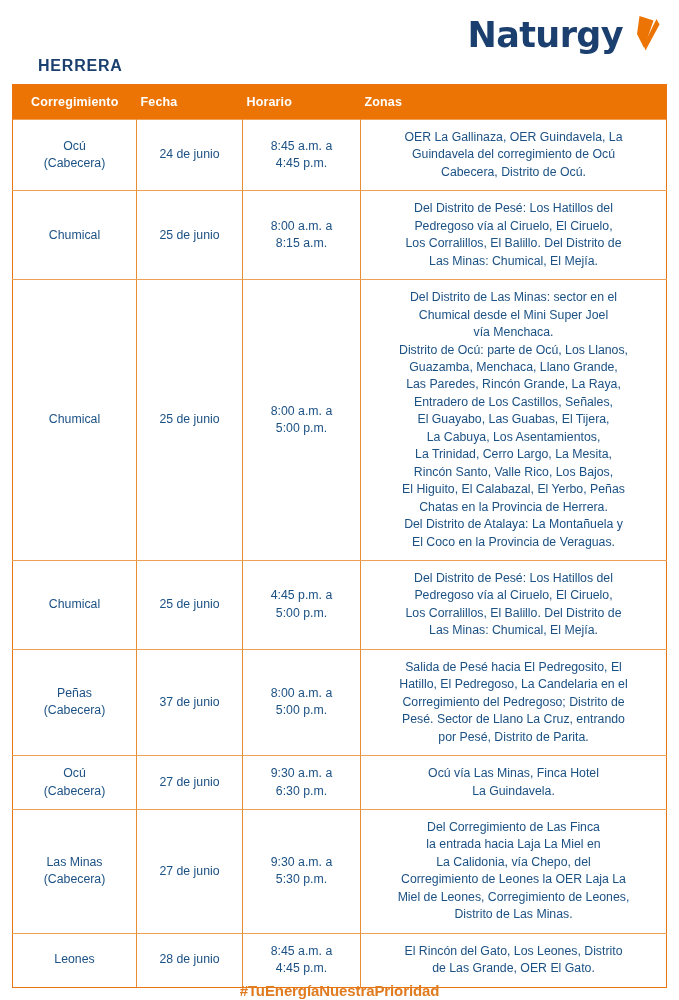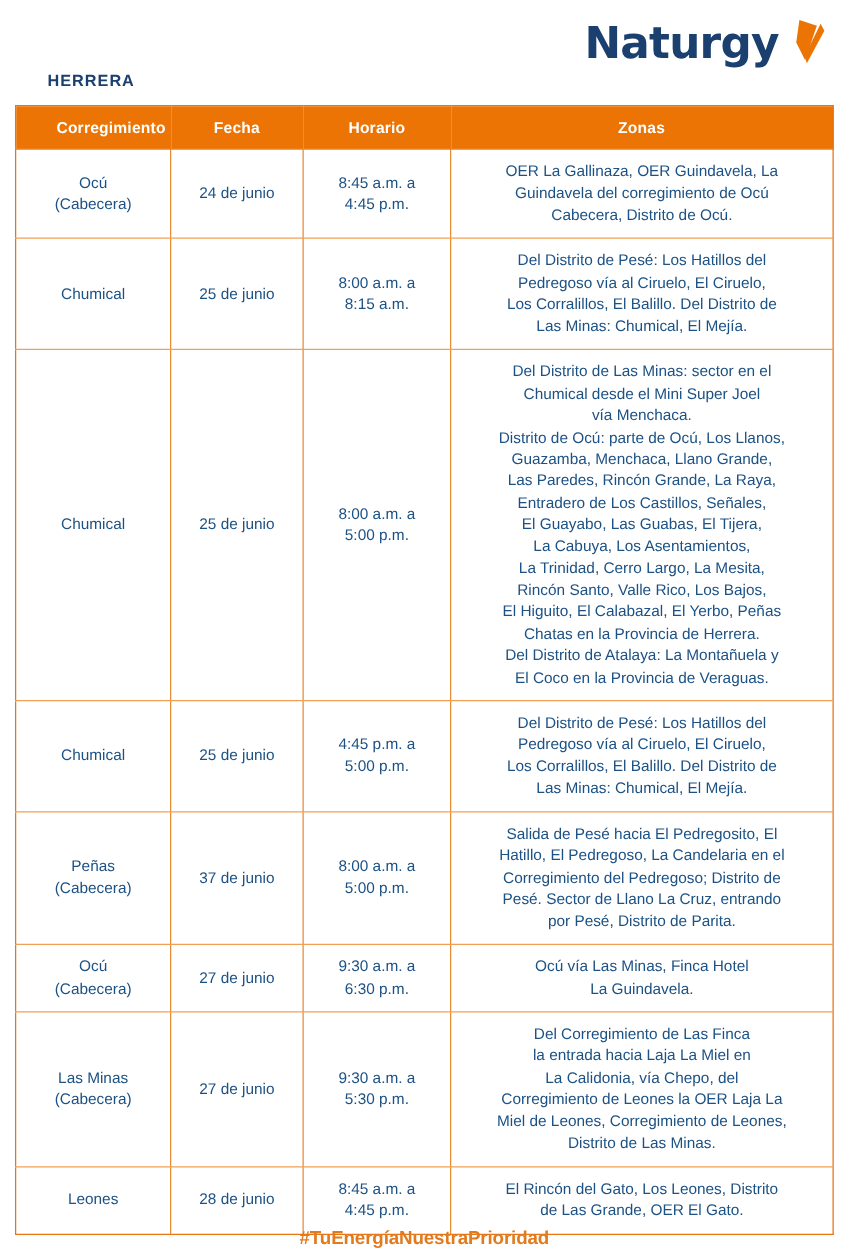--- a/index.html
+++ b/index.html
@@ -51,21 +51,21 @@
     margin-top: -4px;
     width: 36px;
     height: 40px;
     display: block;
   }
 
   .region-title {
     position: absolute;
     left: 38px;
     top: 57px;
-    font-size: 13px;
+    font-size: 16px;
     font-weight: bold;
     letter-spacing: 0.8px;
     color: #1b3f6e;
   }
 
   
   .table-wrap {
     position: absolute;
     left: 12px;
     top: 84px;
@@ -78,25 +78,25 @@
     table-layout: fixed;
     border: 1.5px solid #e87511;
   }
 
   table.schedule thead th {
     background: #ec7404;
     color: #ffffff;
     font-size: 12.5px;
     font-weight: bold;
     padding: 10px 4px;
-    text-align: center;
+    text-align: left;
     border: none;
     letter-spacing: 0.15px;
   }
-  table.schedule thead th.c1 { text-align: right; }
+  table.schedule thead th.c1 { text-align: center; }
 
   table.schedule tbody td {
     border: 1px solid #f0a055;
     border-left-color: #e88c33;
     border-right-color: #e88c33;
     color: #1c5184;
     font-size: 12.3px;
     line-height: 1.42;
     text-align: center;
     vertical-align: middle;

